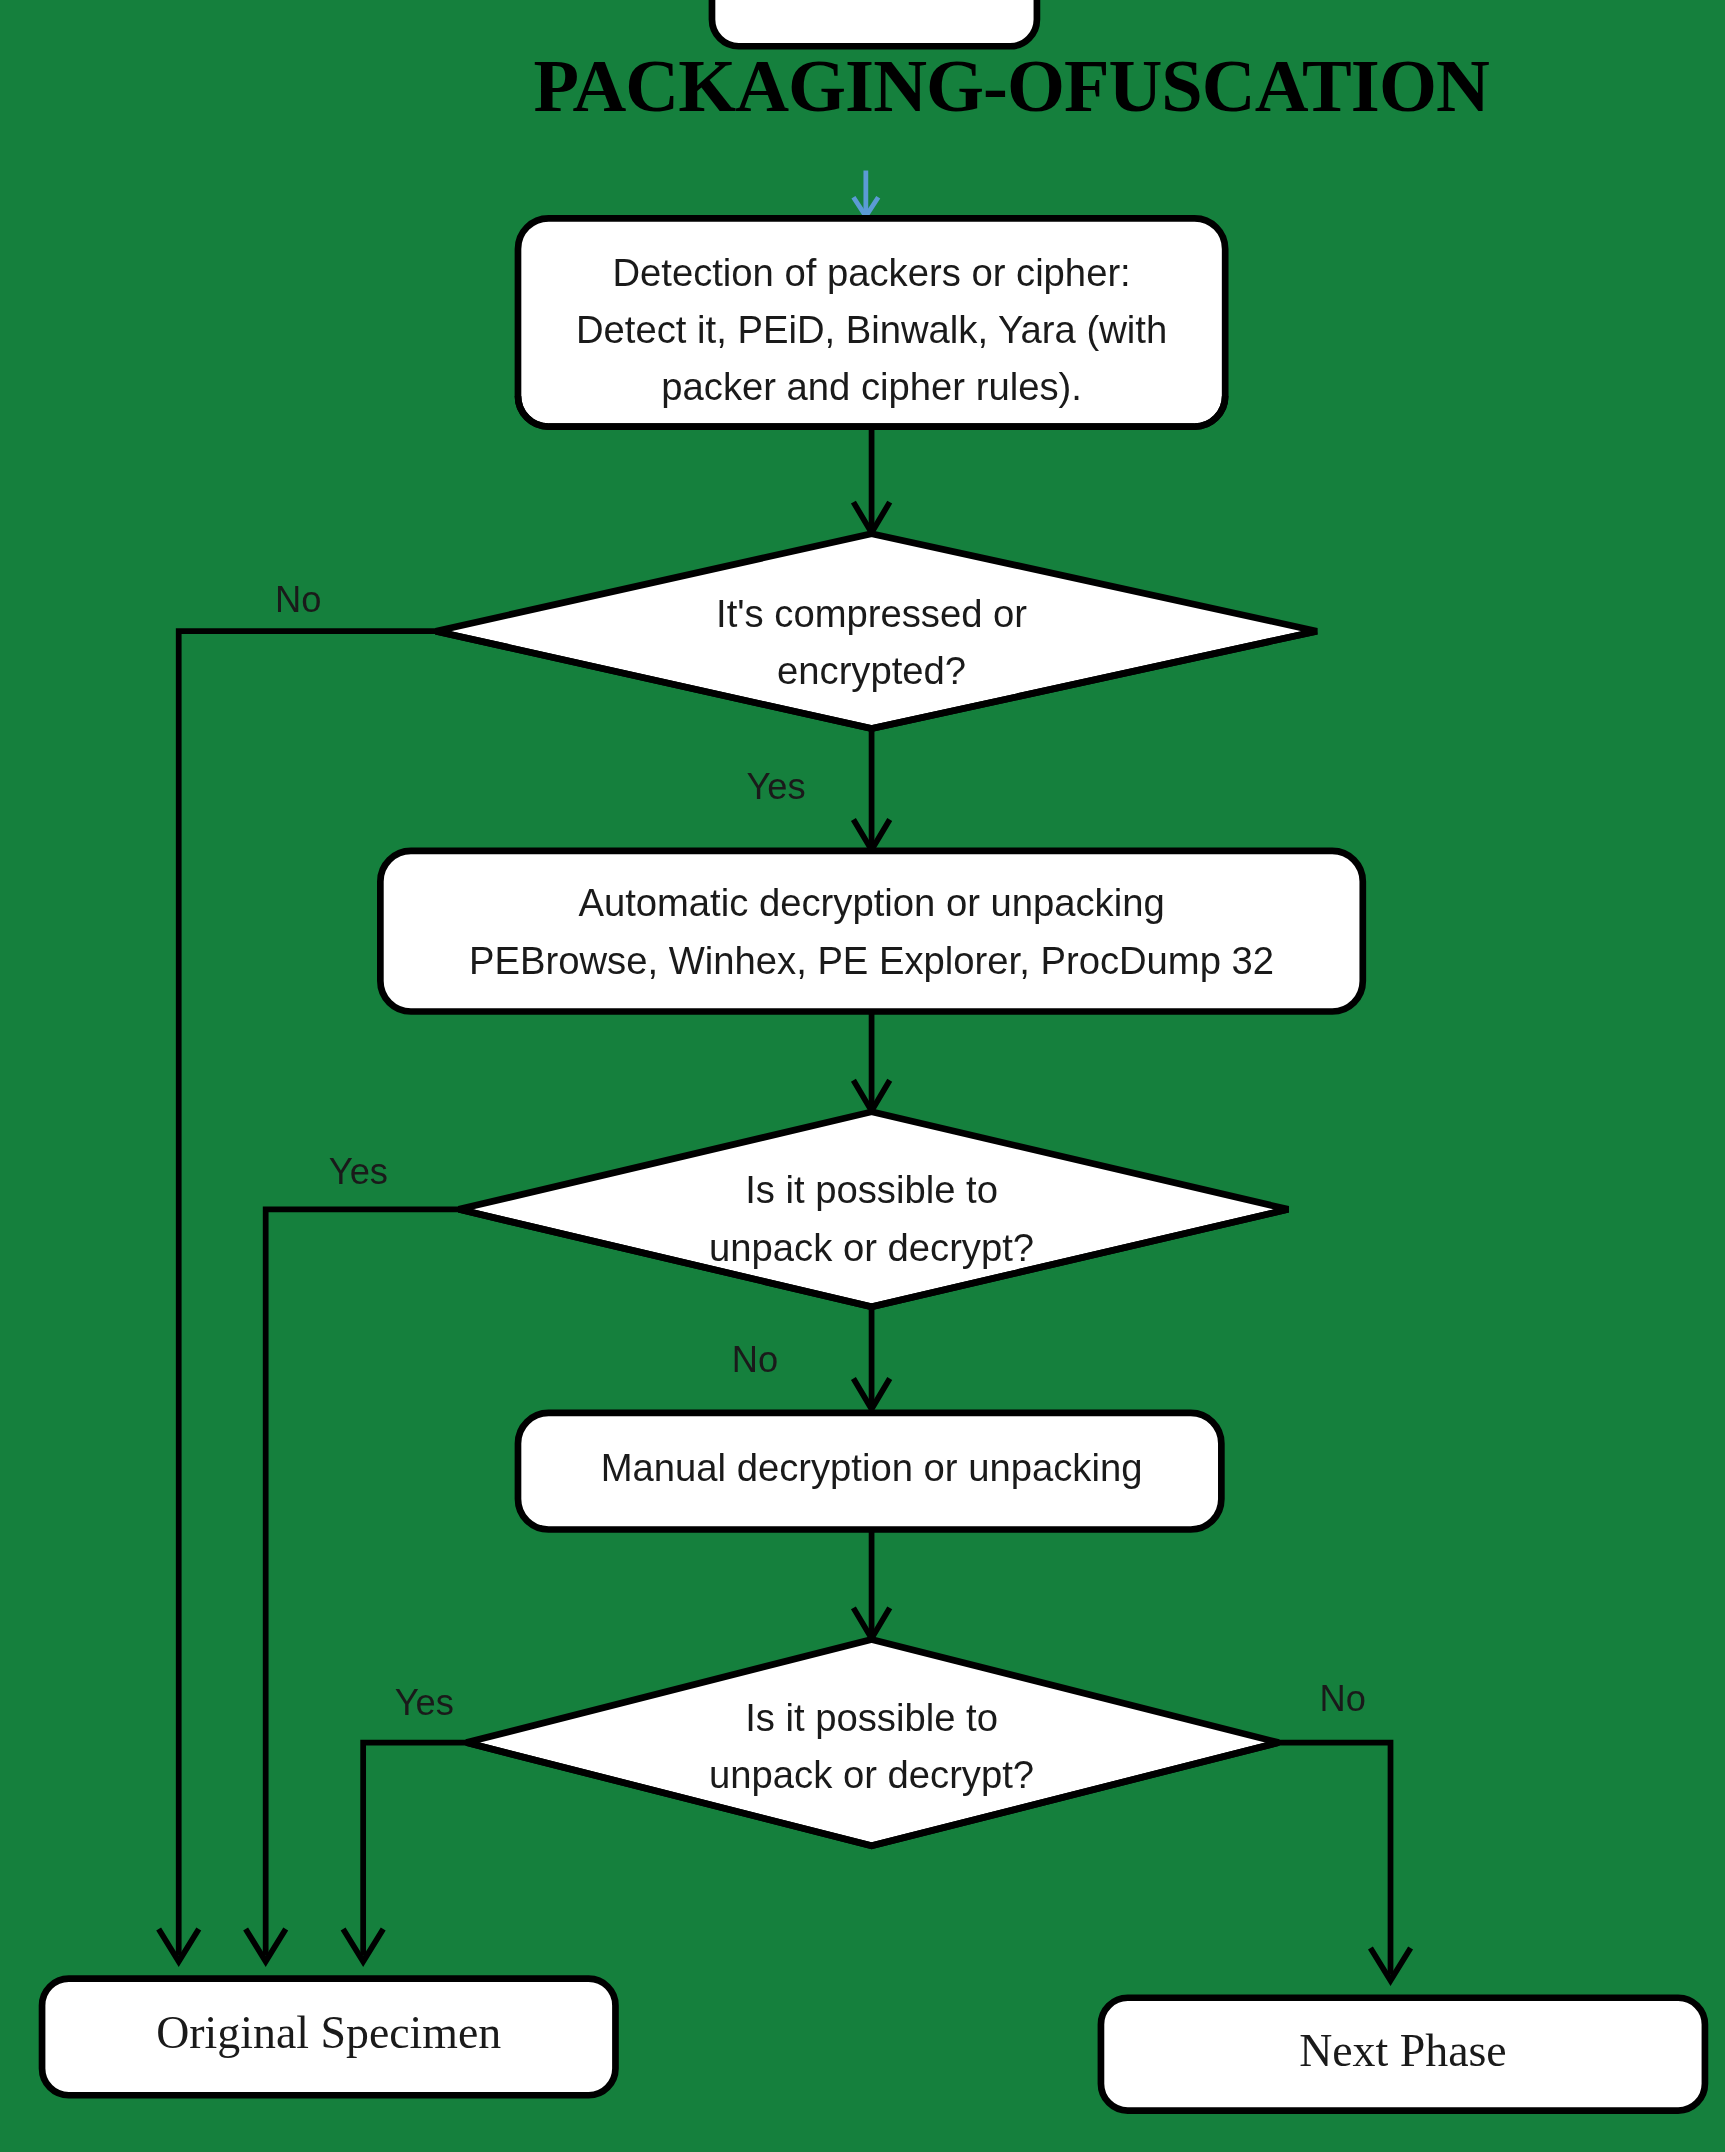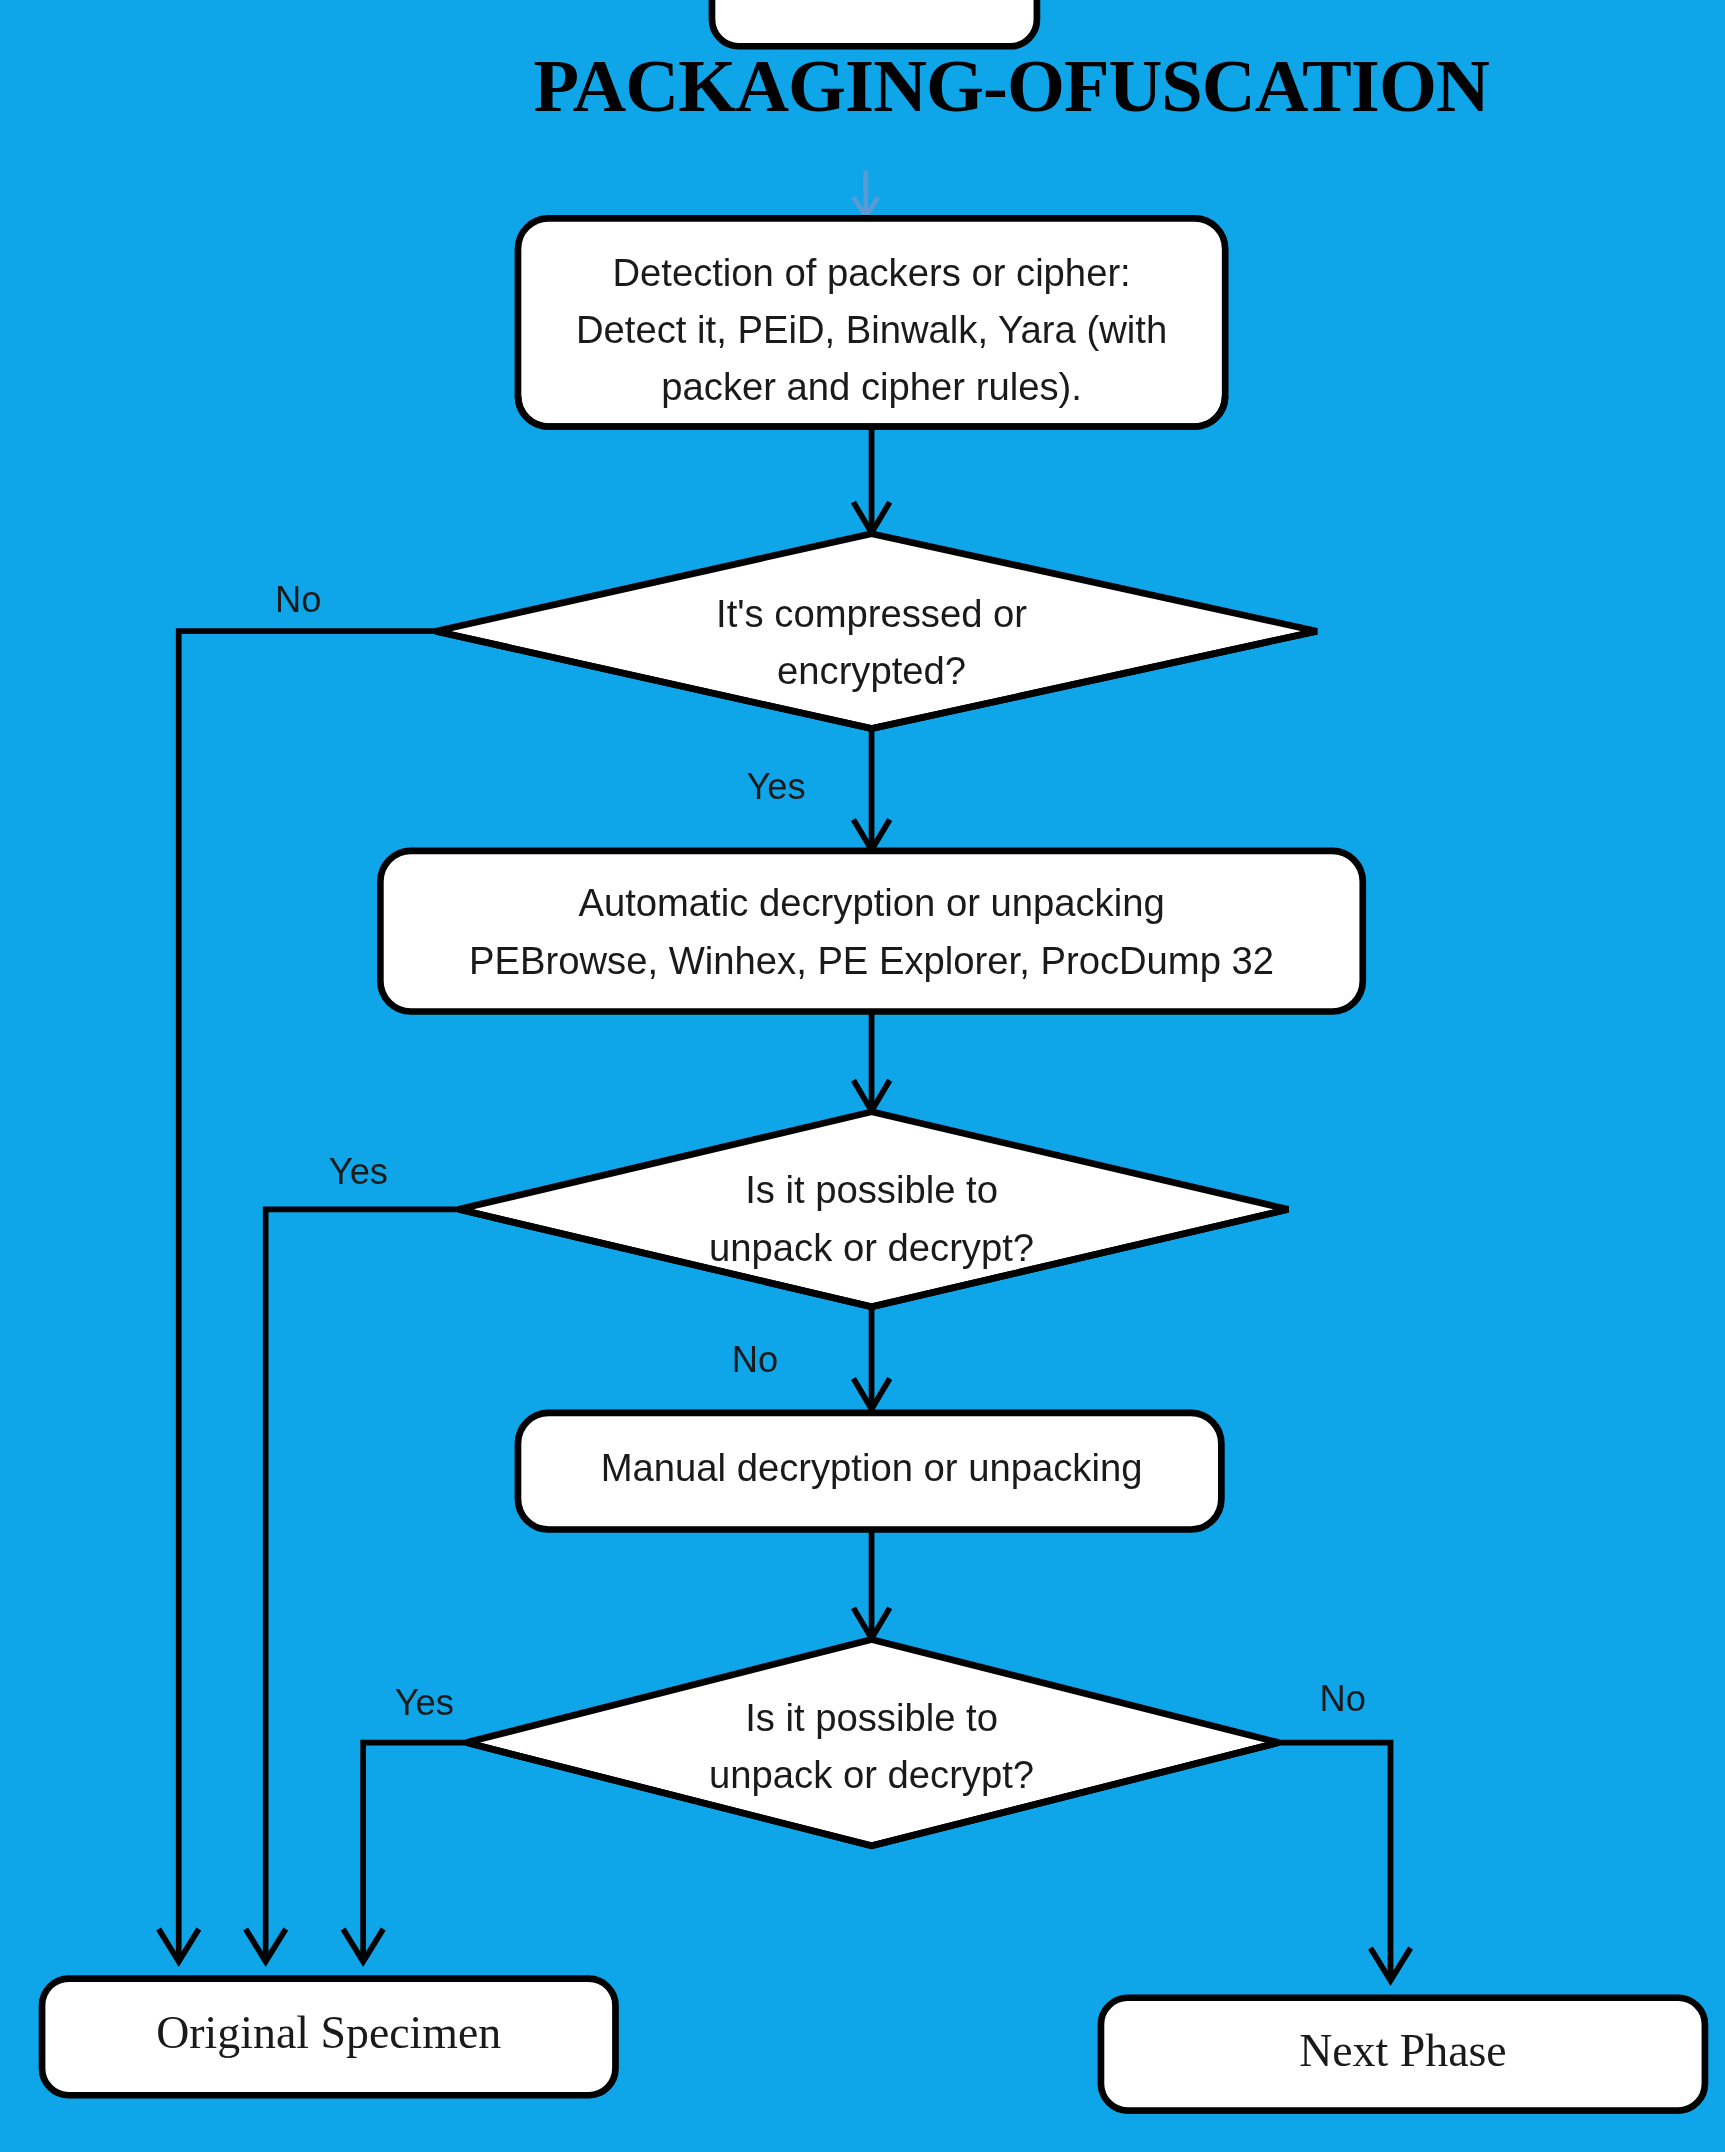--- a/index.html
+++ b/index.html
@@ -4,21 +4,21 @@
 <style>
   html, body {
     margin: 0;
     padding: 0;
     background: #ffffff;
   }
   #page {
     position: relative;
     width: 1725px;
     height: 2153px;
-    background: #0ea5e9;
+    background: #15803d;
     overflow: hidden;
     font-family: "Liberation Sans", sans-serif;
   }
   svg.flow {
     position: absolute;
     left: 0;
     top: 0;
     width: 1725px;
     height: 2153px;
     display: block;

